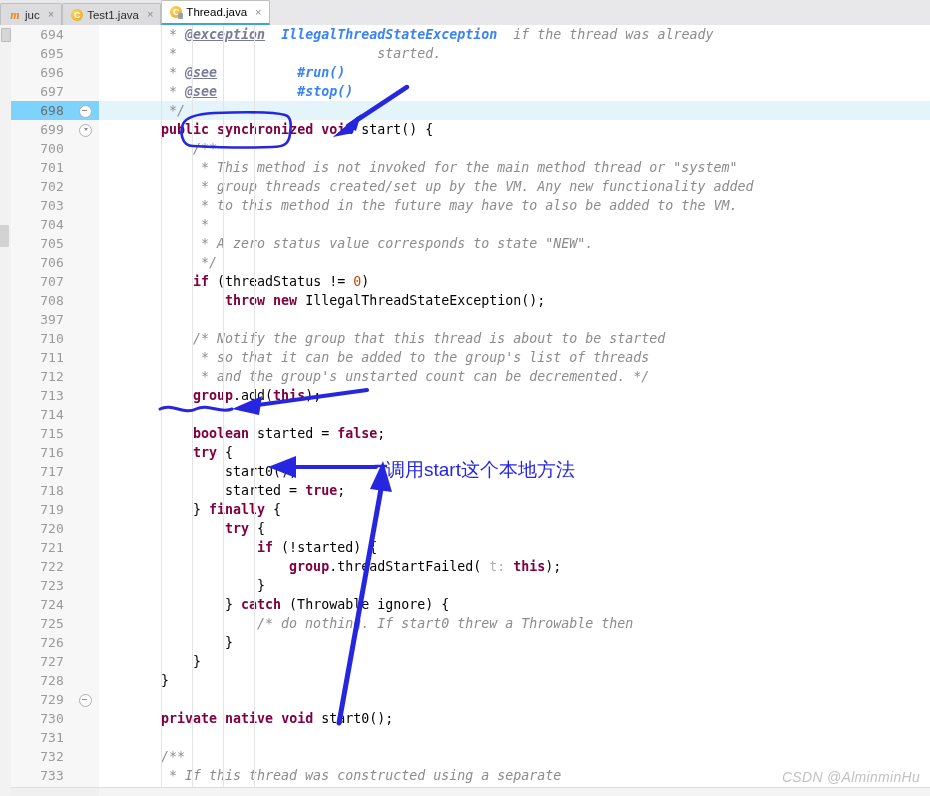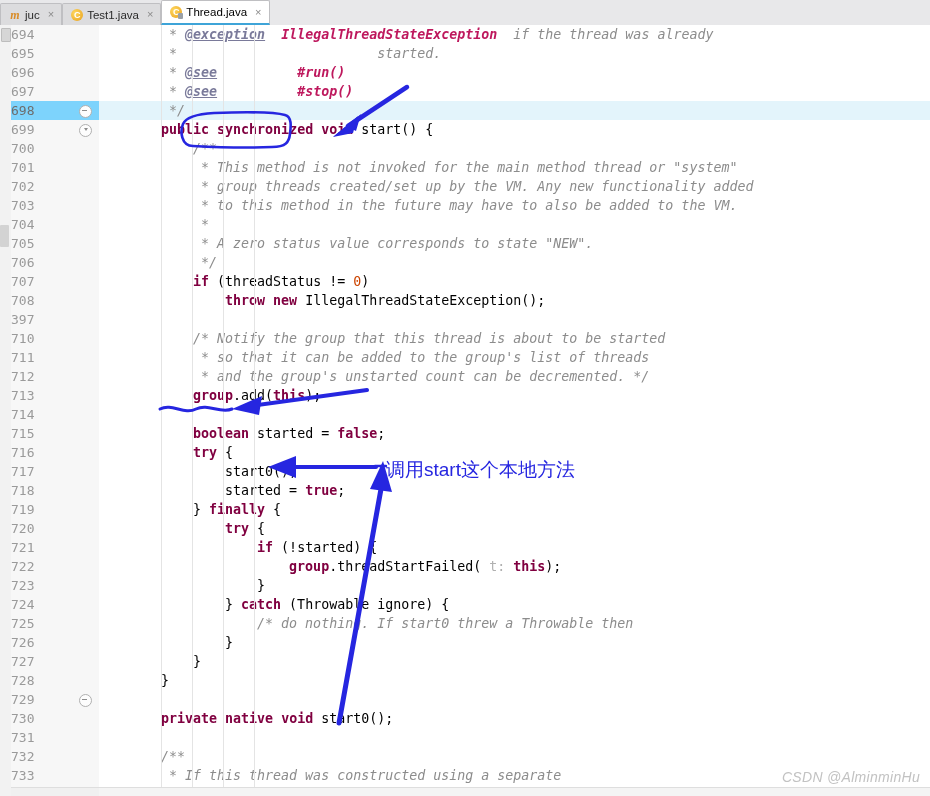--- a/index.html
+++ b/index.html
@@ -73,25 +73,26 @@
   }
 
   
   .gutter{
     position:absolute;left:11px;top:25px;width:88px;height:771px;
     background:#f7f7f7;border-right:1px solid #d3d3d3;
     overflow:hidden;
   }
   .gline{
     height:19px;line-height:19px;
-    text-align:left;
+    text-align:center;
     padding-right:30px;
     font-size:13px;color:#9a9a9a;
     font-family:"DejaVu Sans Mono","Liberation Mono",monospace;
     position:relative;
+    padding-left:24px;
   }
   .gline.cur{color:#6d6d6d;background:#7dd3fc;}
   .fold{
     position:absolute;right:7px;top:4px;width:11px;height:11px;
     border:1px solid #b0b0b0;border-radius:50%;
     background:#fdfdfd;
   }
   .fold::before{
     content:"";position:absolute;left:2px;top:4px;width:5px;height:1px;
     background:#8d8d8d;
@@ -113,21 +114,21 @@
     font-size:13.3px;
     white-space:pre;
     color:#000000;
     font-family:"DejaVu Sans Mono","Liberation Mono",monospace;
     padding-left:30px;
   }
   .cline.hl{background:#e3f4fb;}
   .kw{color:#800040;font-weight:bold;}
   .cm{color:#8c8c8c;font-style:italic;}
   .tag{color:#7a7a9a;font-style:italic;font-weight:bold;text-decoration:underline;}
-  .tagv{color:#be185d;font-style:italic;font-weight:bold;}
+  .tagv{color:#3b82f6;font-style:italic;font-weight:bold;}
   .num2{color:#cc4400;}
   .hint{color:#b0b0b0;font-style:normal;}
   .plain{color:#000000;}
 
   
   .iguide{
     position:absolute;top:0;width:1px;height:771px;background:#e4e4e4;
   }
 
   

